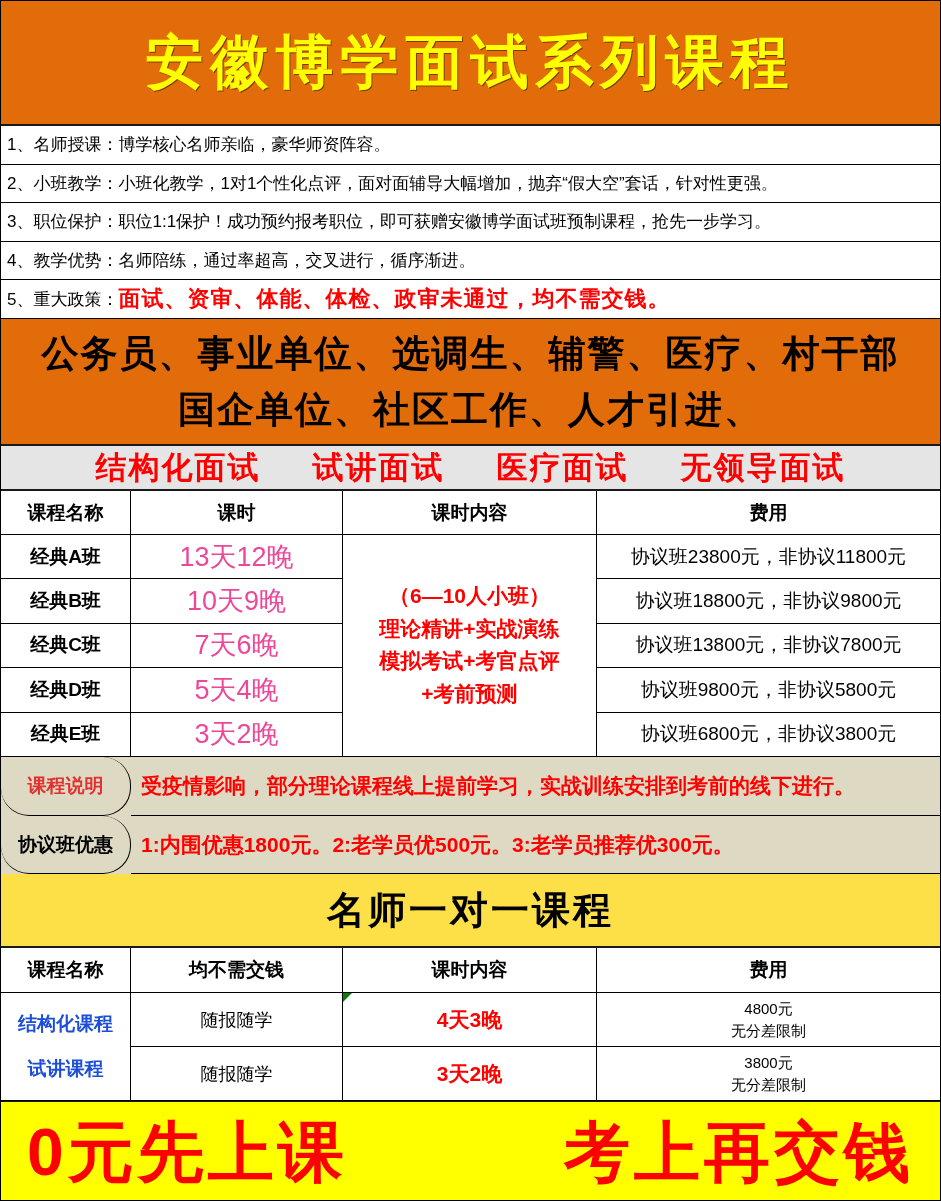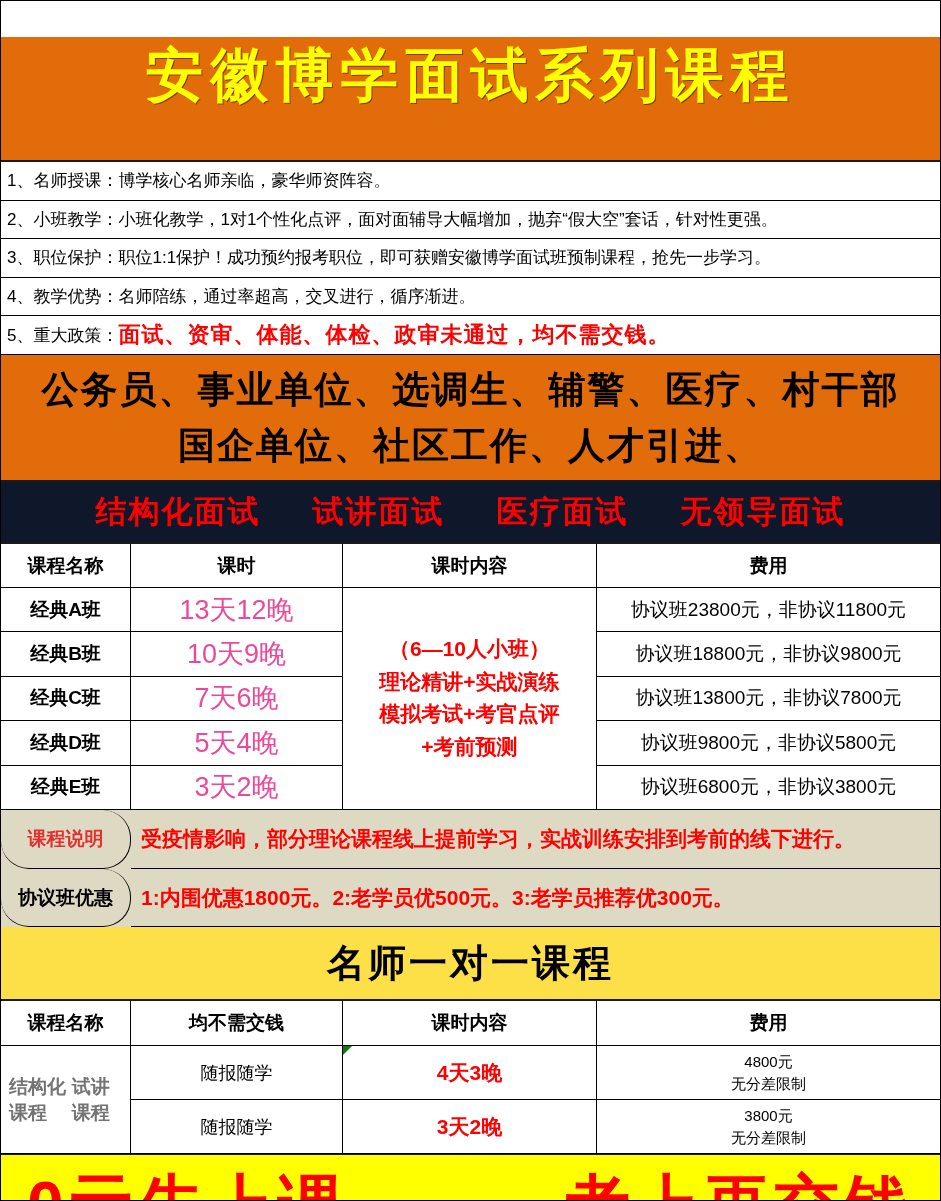--- a/index.html
+++ b/index.html
@@ -4,21 +4,21 @@
 <style>
   * { margin:0; padding:0; box-sizing:border-box; }
   body { background:#888; font-family:"Liberation Sans","DejaVu Sans",sans-serif; }
   .poster{
     width:941px; height:1201px; margin:0 auto; background:#fff;
     border:1px solid #000; overflow:hidden;
   }
   
   .header{
     height:125px; background:#E36C0A; border-bottom:2px solid #1a1a1a;
-    display:flex; justify-content:center;margin-top:36px;
+    display:flex; align-items:center; justify-content:center;
   }
   .title{
     color:#FFFF00; font-size:58px; font-weight:bold; letter-spacing:7px;
     text-shadow:1px 1px 0 #7a3c00;
   }
   
   .features{ height:193px; display:grid; grid-template-rows:repeat(5,1fr); background:#fff; }
   .feature{
     border-bottom:1px solid #000; display:flex; align-items:center;
     padding-left:6px; font-size:17px; color:#000; white-space:nowrap;
@@ -27,21 +27,21 @@
   .f-red.big{ font-size:22px; letter-spacing:1px; }
   
   .jobs{
     height:127px; background:#E36C0A; border-bottom:2px solid #1a1a1a;
     display:flex; flex-direction:column; align-items:center; justify-content:center;
     gap:6px;
   }
   .jobs div{ color:#000; font-weight:bold; font-size:37px; letter-spacing:2px; }
   
   .itypes{
-    height:62px; background:#0f172a; border-bottom:2px solid #1a1a1a;
+    height:45px; background:#e5e5e5; border-bottom:2px solid #1a1a1a;
     display:flex; align-items:center; justify-content:center; gap:52px;
   }
   .itypes span{ color:#FF0000; font-weight:bold; font-size:31px; letter-spacing:2px; }
   
   .grid{ display:grid; grid-template-columns:130px 212px 254px 1fr; background:#fff; }
   .t1{ grid-template-rows:44px repeat(5,44.4px); height:266px; }
   .t2{ grid-template-rows:45px 54px 54px; height:153px; }
   .cell{
     border-right:1px solid #000; border-bottom:1px solid #000;
     display:flex; align-items:center; justify-content:center; text-align:left;
@@ -71,22 +71,22 @@
     padding-left:10px; color:#FF0000; font-weight:bold; font-size:21px; white-space:nowrap;
   }
   
   .section-hdr{
     height:74px; background:#fde047; border-bottom:2px solid #1a1a1a;
     display:flex; align-items:center; justify-content:center;
   }
   .section-hdr div{ color:#000; font-weight:bold; font-size:38px; letter-spacing:3px; }
   .merged-names{
     grid-column:1; grid-row:2 / span 2;
-    flex-direction:row; justify-content:space-around; padding:8px 8px;
-    color:#737373; font-weight:bold; font-size:19px;
+    flex-direction:column; justify-content:space-around; padding:8px 8px;
+    color:#1d4ed8; font-weight:bold; font-size:19px;
   }
   .sched{ font-size:18px; color:#000; }
   .dur2{ color:#FF0000; font-weight:bold; font-size:21px; position:relative; }
   .fee2{ flex-direction:column; font-size:15px; color:#000; line-height:1.45; }
   .corner-flag{
     position:absolute; top:0; left:0; width:0; height:0;
     border-top:9px solid #0E7A0E; border-right:9px solid transparent;
   }
   
   .footer{

